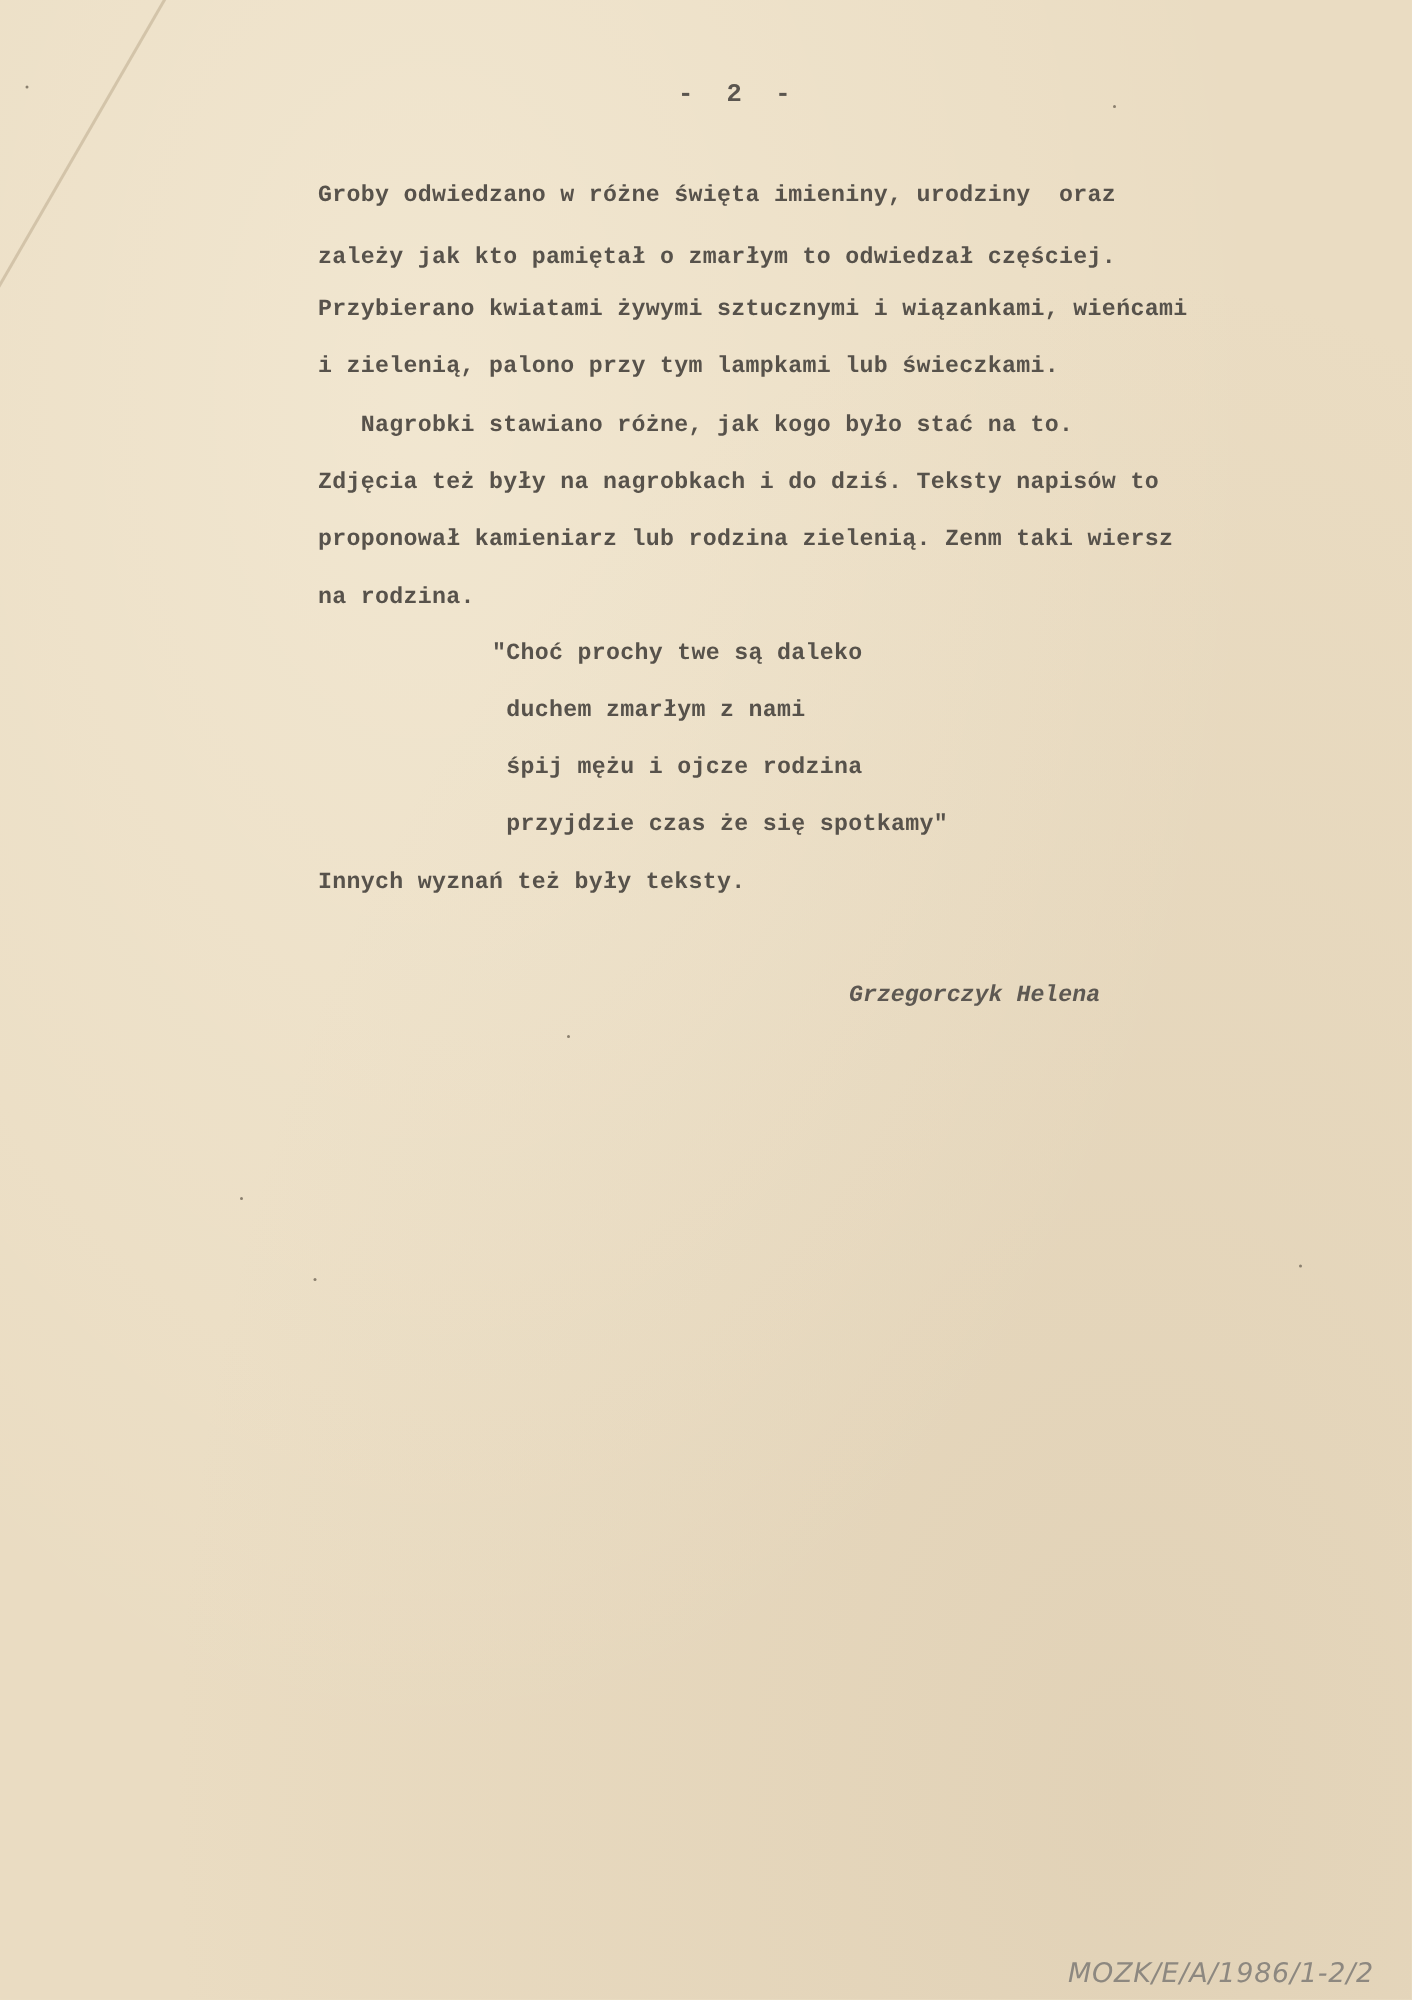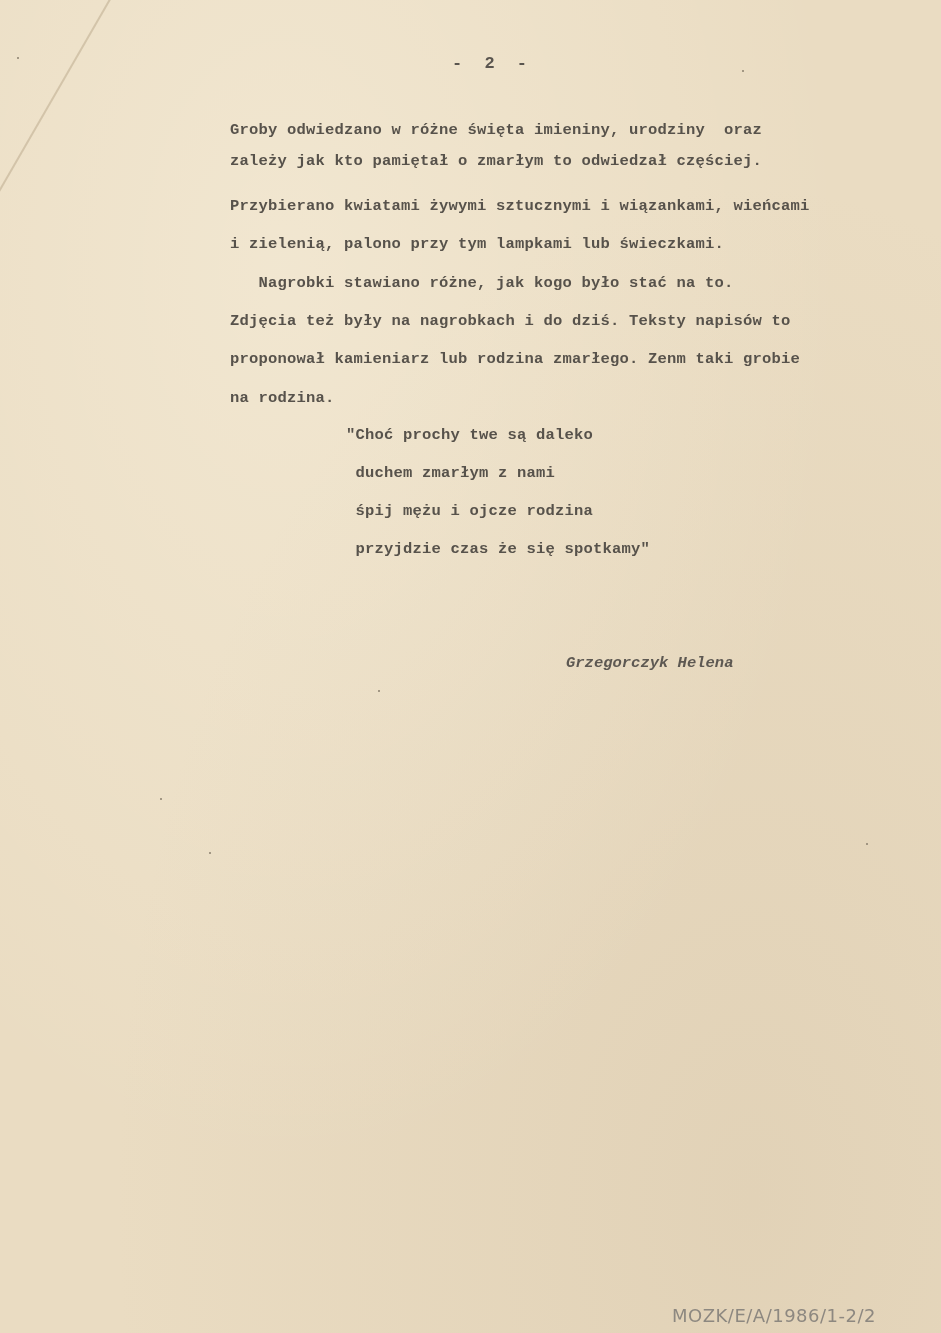--- a/index.html
+++ b/index.html
@@ -44,72 +44,73 @@
       color: #5a554f;
     }
     .line {
       position: absolute;
       left: 212px;
       font-size: 15.5px;
       font-weight: bold;
       white-space: pre;
       letter-spacing: 0.2px;
       color: #57524b;
-      margin-left: 18px;
     }
     .signature {
       position: absolute;
       left: 566px;
       top: 654px;
       font-size: 15.5px;
       font-weight: bold;
       white-space: pre;
       color: #5d5852;
       font-style: italic;
     }
     .archive-ref {
       position: absolute;
-      left: 672px;
+      left: 712px;
       top: 1305px;
       font-family: "DejaVu Sans", sans-serif;
       font-size: 18px;
+      font-style: italic;
       color: #8d8880;
       letter-spacing: 0.5px;
     }
     .speck {
       position: absolute;
       width: 2px;
       height: 2px;
       border-radius: 50%;
       background: #8a7f6e;
     }
   </style>
 </head>
 <body>
 
 <div class="page">
   <div class="fold"></div>
 
   <div class="page-number">- 2 -</div>
 
   <div class="line" style="top:121px">Groby odwiedzano w różne święta imieniny, urodziny  oraz</div>
-  <div class="line" style="top:152px">zależy jak kto pamiętał o zmarłym to odwiedzał częściej.</div>
+  <div class="line" style="top:162px">zależy jak kto pamiętał o zmarłym to odwiedzał częściej.</div>
   <div class="line" style="top:197px">Przybierano kwiatami żywymi sztucznymi i wiązankami, wieńcami</div>
   <div class="line" style="top:235px">i zielenią, palono przy tym lampkami lub świeczkami.</div>
 
   <div class="line" style="top:274px; left:212px">   Nagrobki stawiano różne, jak kogo było stać na to.</div>
   <div class="line" style="top:312px">Zdjęcia też były na nagrobkach i do dziś. Teksty napisów to</div>
-  <div class="line" style="top:350px">proponował kamieniarz lub rodzina zmarłego. Zenm taki grobie</div>
+  <div class="line" style="top:350px">proponował kamieniarz lub rodzina zielenią. Zenm taki wiersz</div>
   <div class="line" style="top:389px">na rodzina.</div>
 
   <div class="line" style="top:426px; left:328px">"Choć prochy twe są daleko</div>
   <div class="line" style="top:464px; left:328px"> duchem zmarłym z nami</div>
   <div class="line" style="top:502px; left:328px"> śpij mężu i ojcze rodzina</div>
   <div class="line" style="top:540px; left:328px"> przyjdzie czas że się spotkamy"</div>
 
+  <div class="line" style="top:579px">Innych wyznań też były teksty.</div>
 
   <div class="signature">Grzegorczyk Helena</div>
 
   <div class="archive-ref">MOZK/E/A/1986/1-2/2</div>
 
   <div class="speck" style="left:17px; top:57px"></div>
   <div class="speck" style="left:160px; top:798px"></div>
   <div class="speck" style="left:209px; top:852px"></div>
   <div class="speck" style="left:742px; top:70px"></div>
   <div class="speck" style="left:866px; top:843px"></div>

